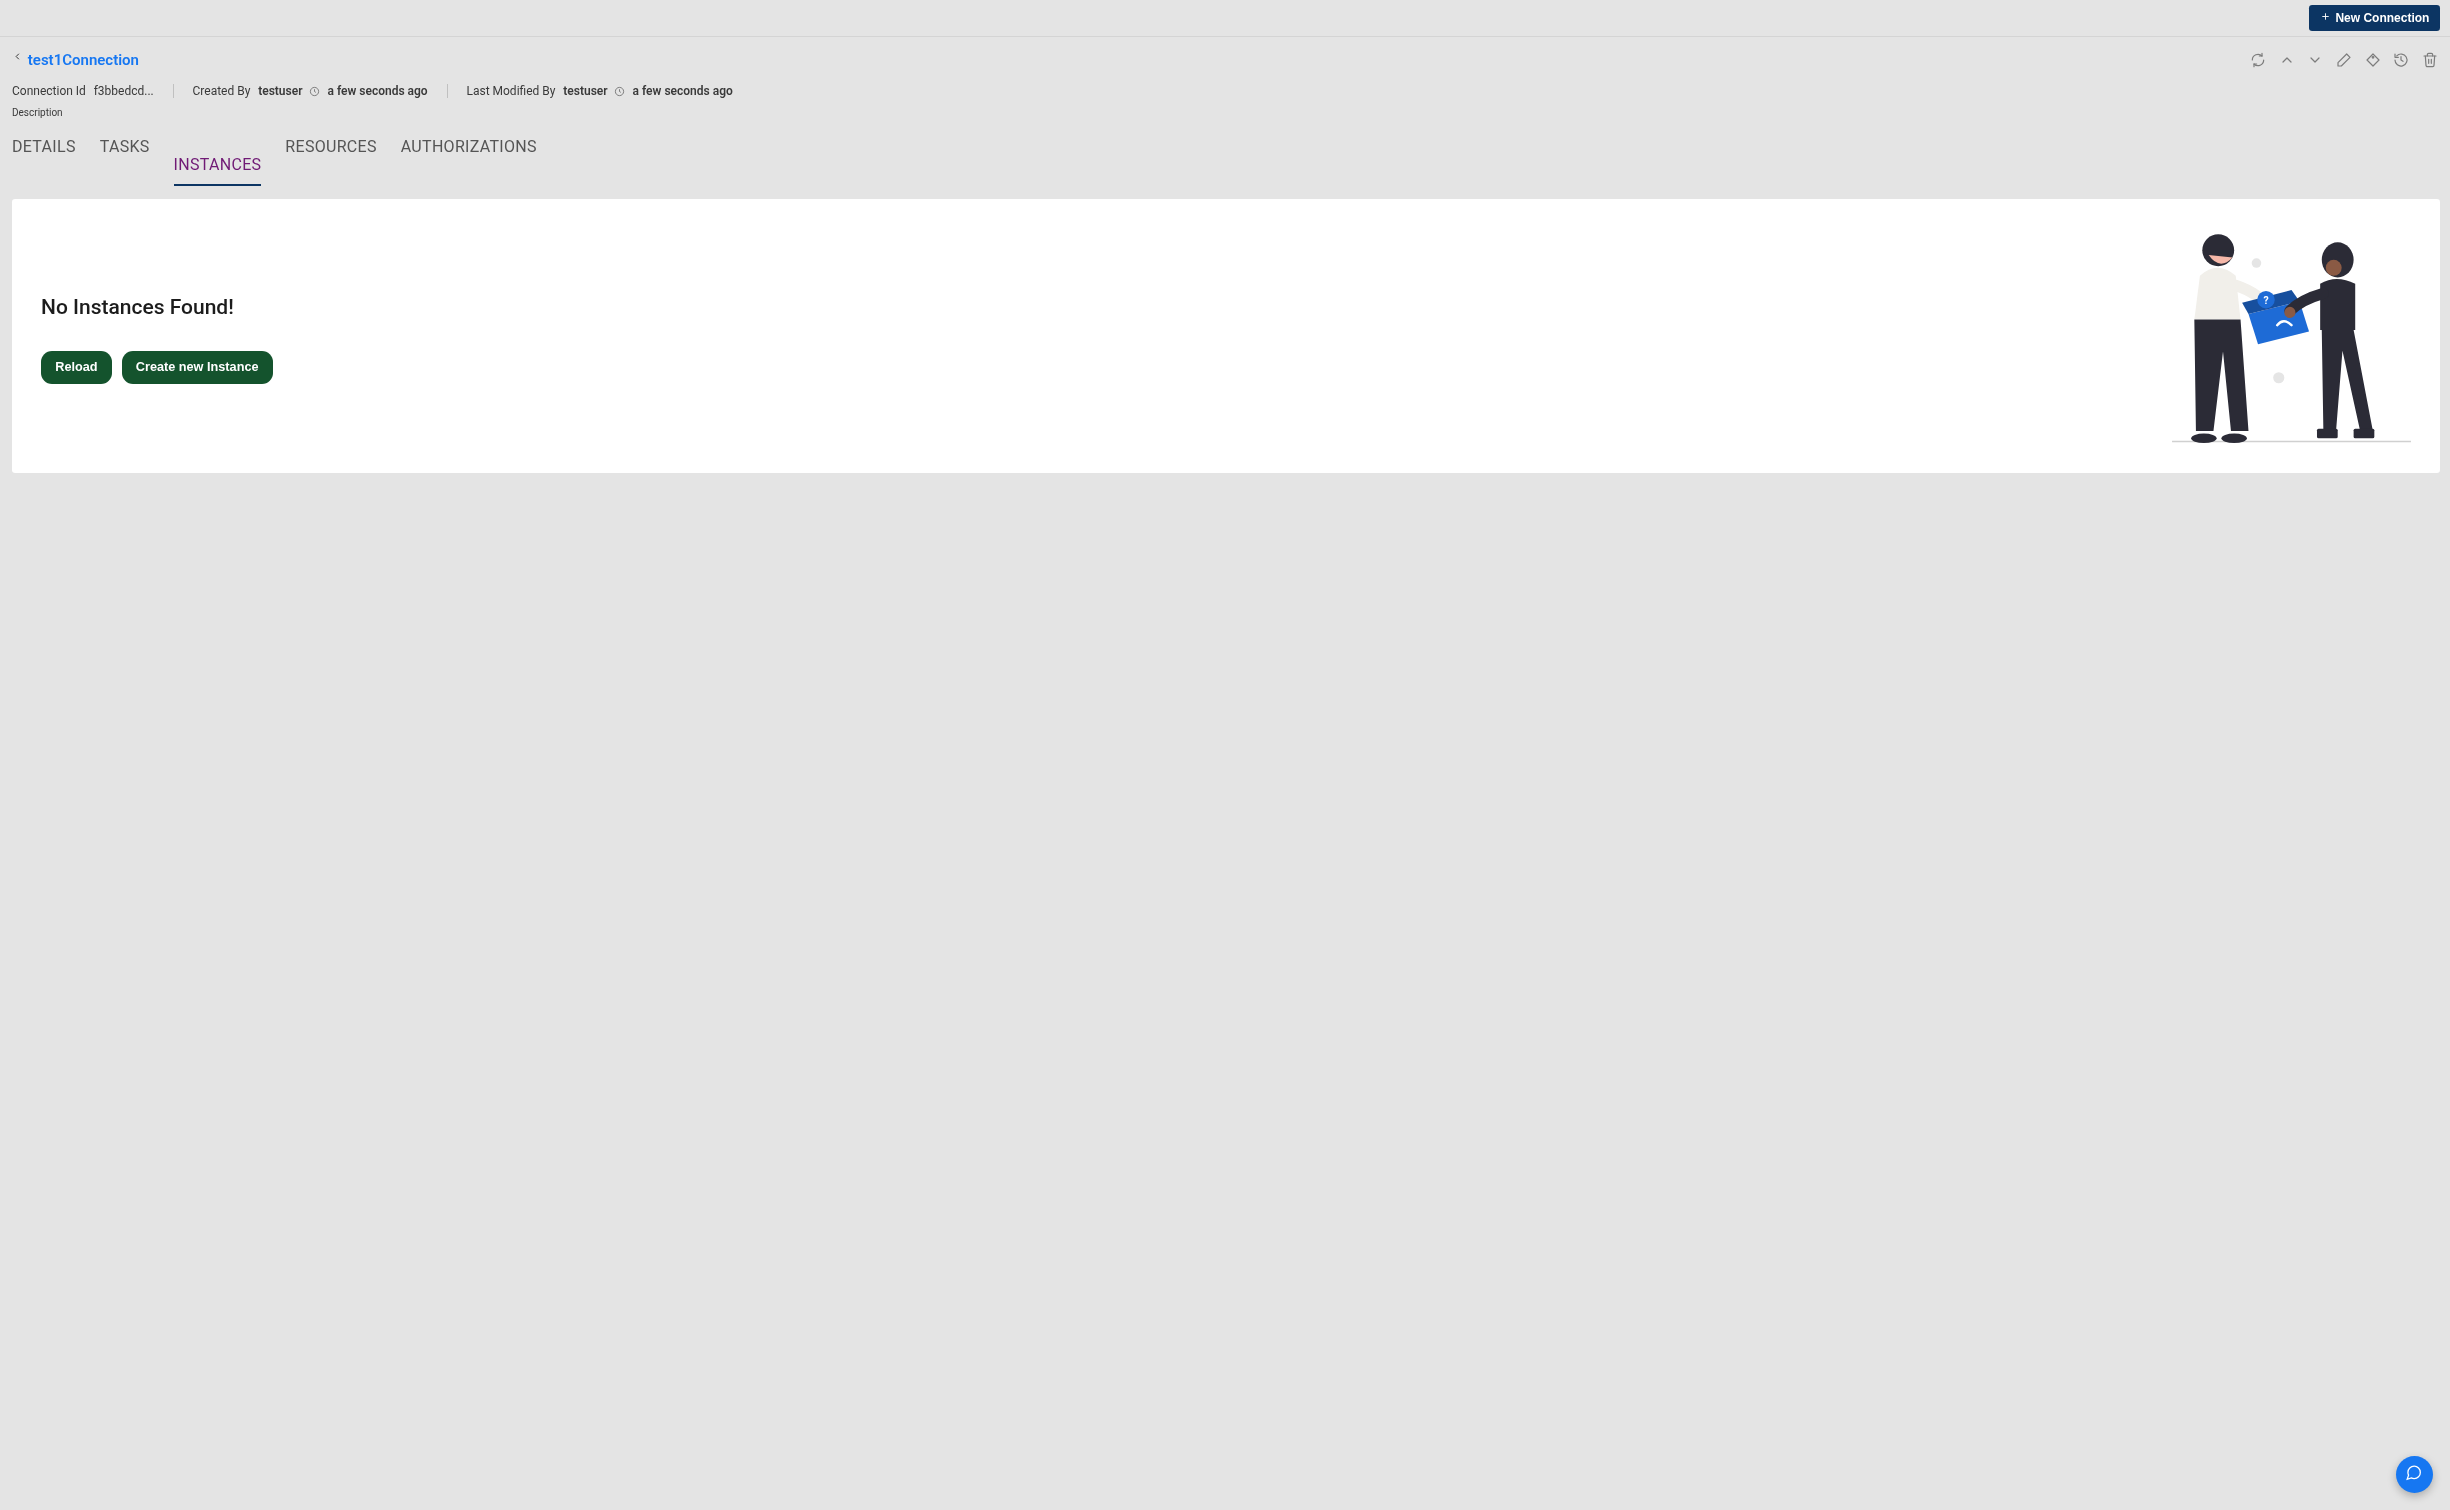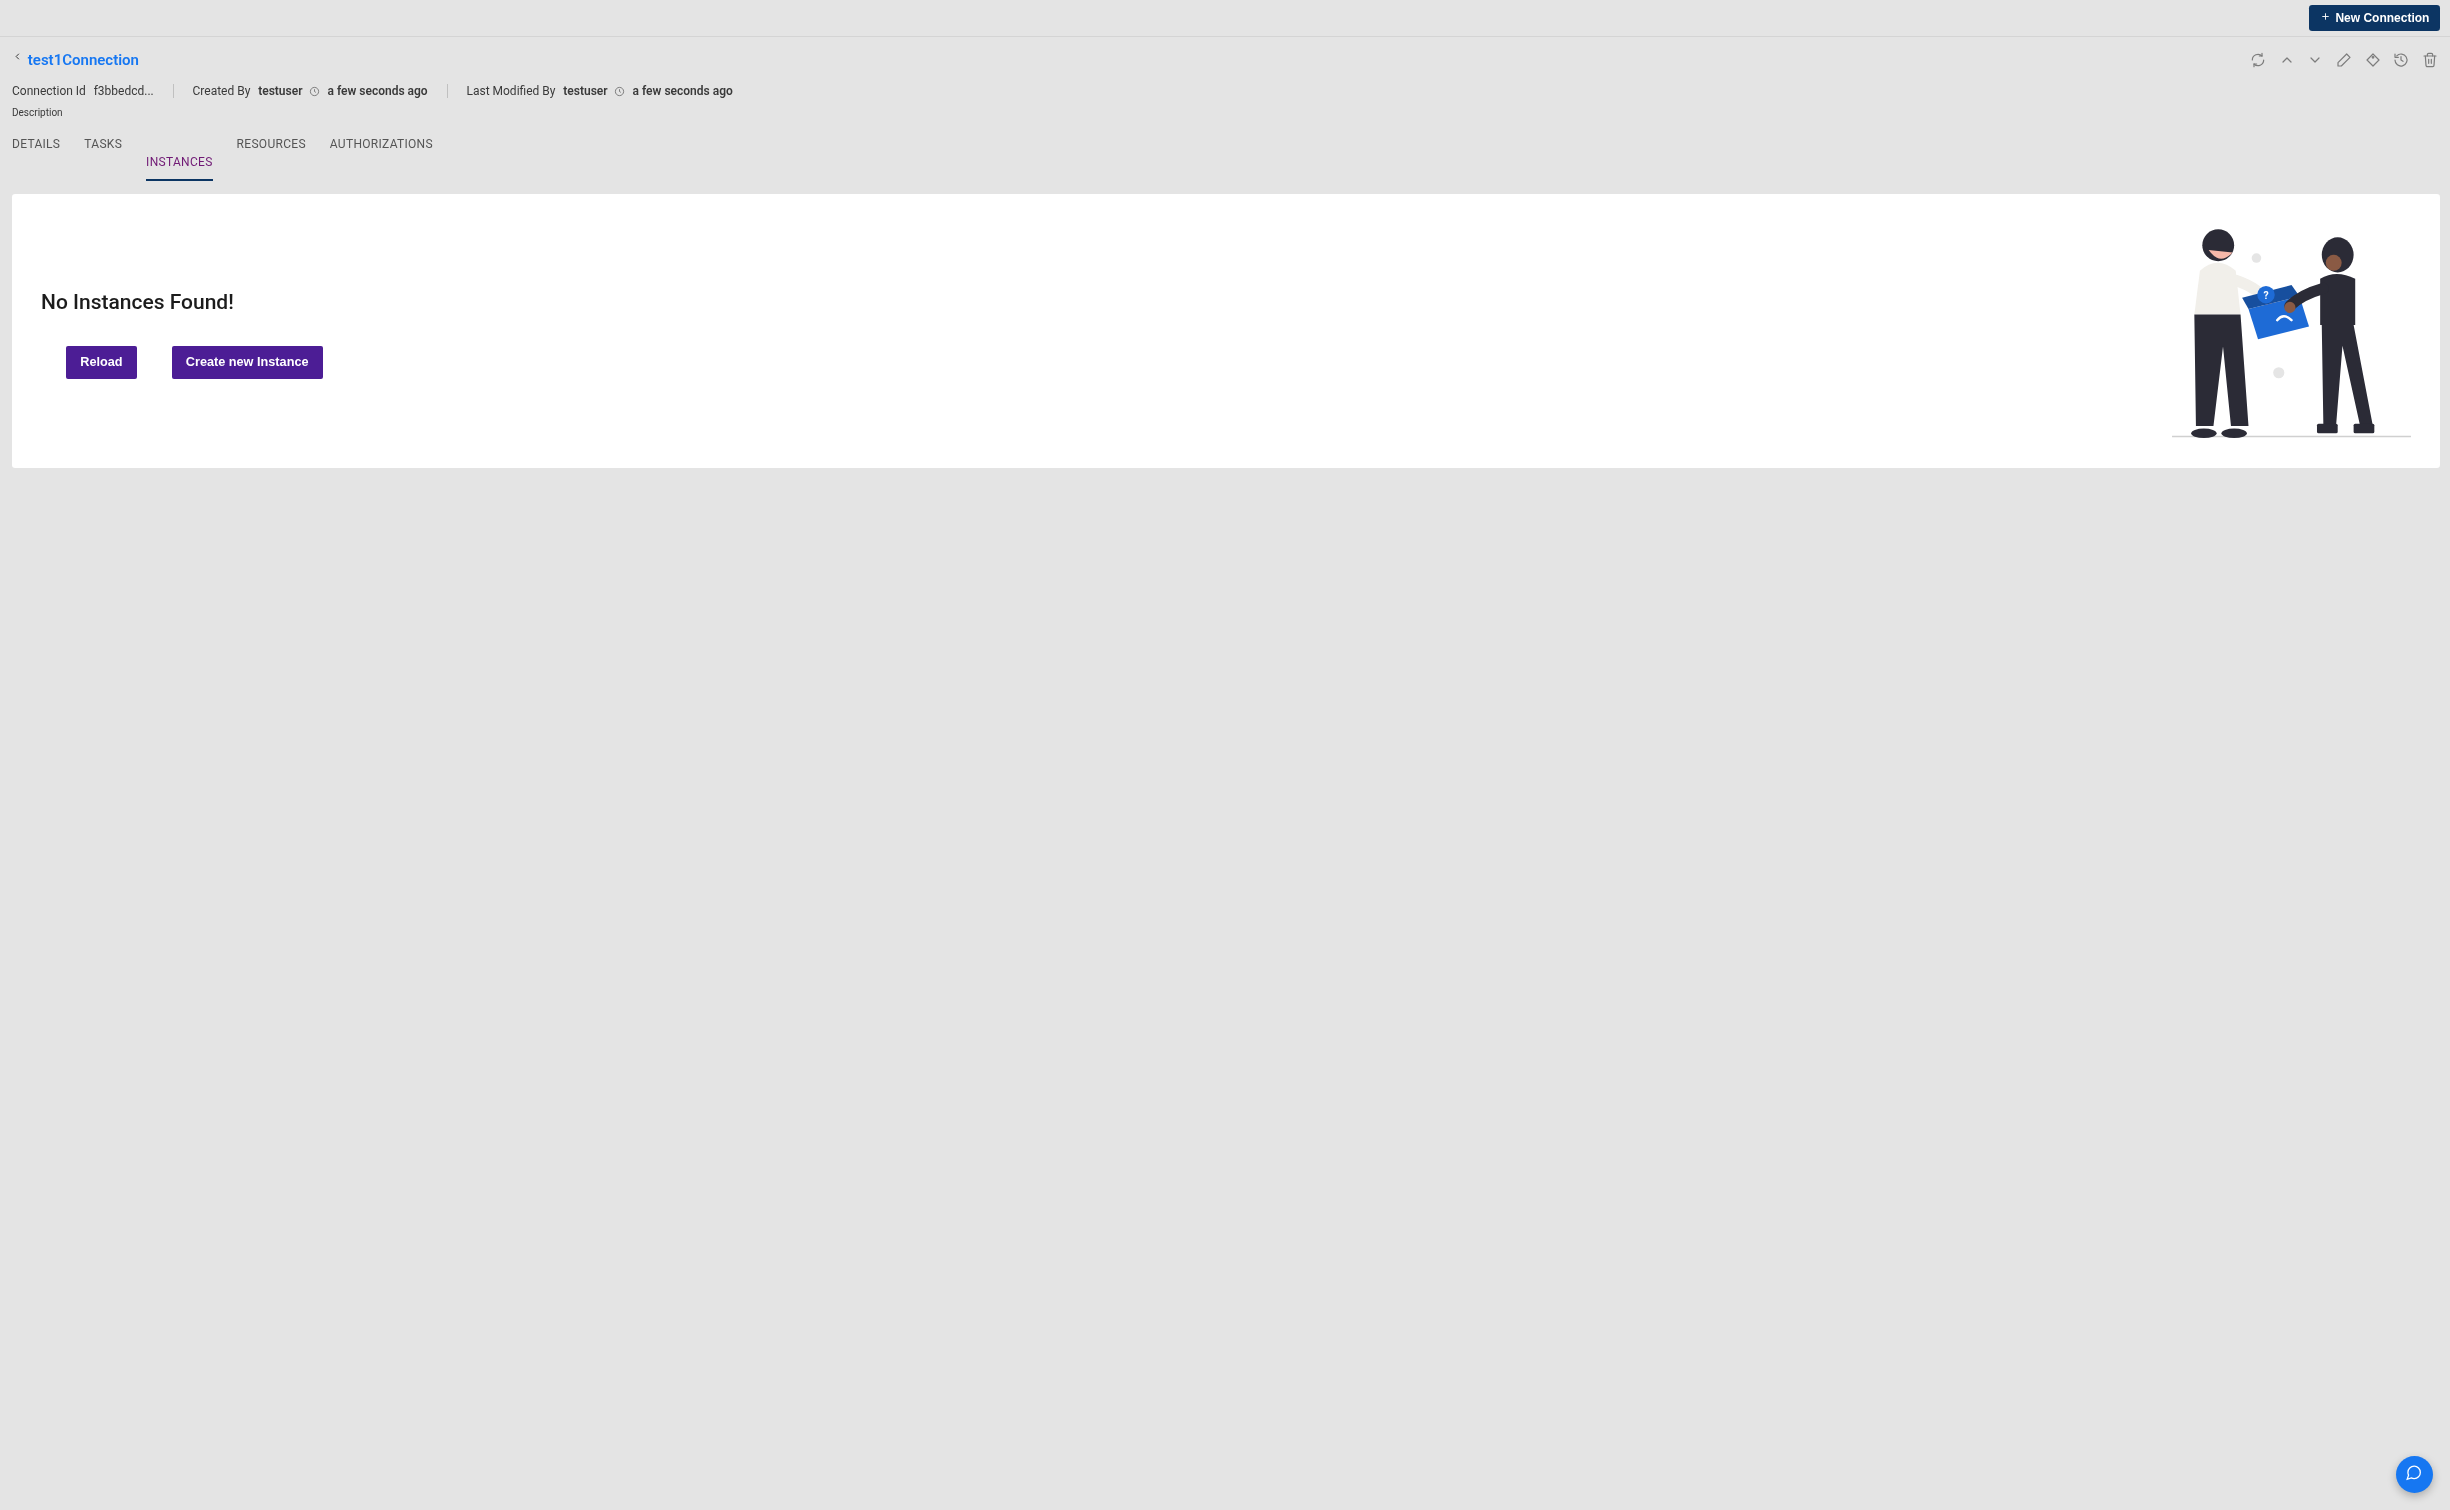--- a/index.html
+++ b/index.html
@@ -84,21 +84,21 @@
   .desc-row { padding-top: 9.6px; font-size: 10px; color: #3A3A3A; }
 
   
   .tabs {
     display: flex;
     gap: 24px;
     padding: 19px 12px 0 12px;
   }
   .tab {
     color: #555;
-    font-size: 12px;
+    font-size: 16px;
     letter-spacing: 0.3px;
     padding: 0 0 9.6px 0;
     cursor: pointer;
   }
   .tab.active {
     color: #701a75;
     font-weight: 400;
     border-bottom: 2.4px solid #0C3563;
     margin-top: 18px;
   }
@@ -111,29 +111,28 @@
     padding: 29px 29px 22px 29px;
     display: flex;
     justify-content: space-between;
     align-items: stretch;
     min-height: 271px;
   }
   .card-left { display: flex; flex-direction: column; justify-content: center; }
   .card-title { font-size: 21px; font-weight: 500; color: #1C1C1C; }
   .card-actions { display: flex; gap: 9.6px; margin-top: 32px; }
   .btn-dark {
-    background: #4c1d95;
+    background: #14532d;
     color: #fff;
     border: 0;
-    border-radius: 2px;
+    border-radius: 11px;
     padding: 9.6px 14.3px;
     font-size: 12.7px;
     font-weight: 600;
     cursor: pointer;
-    margin-left: 25px;
   }
 
   .card-right { display: flex; align-items: flex-end; }
   .illus { width: 239px; height: 223px; }
 
   
   .fab {
     position: fixed;
     right: 17.5px;
     bottom: 17.5px;

